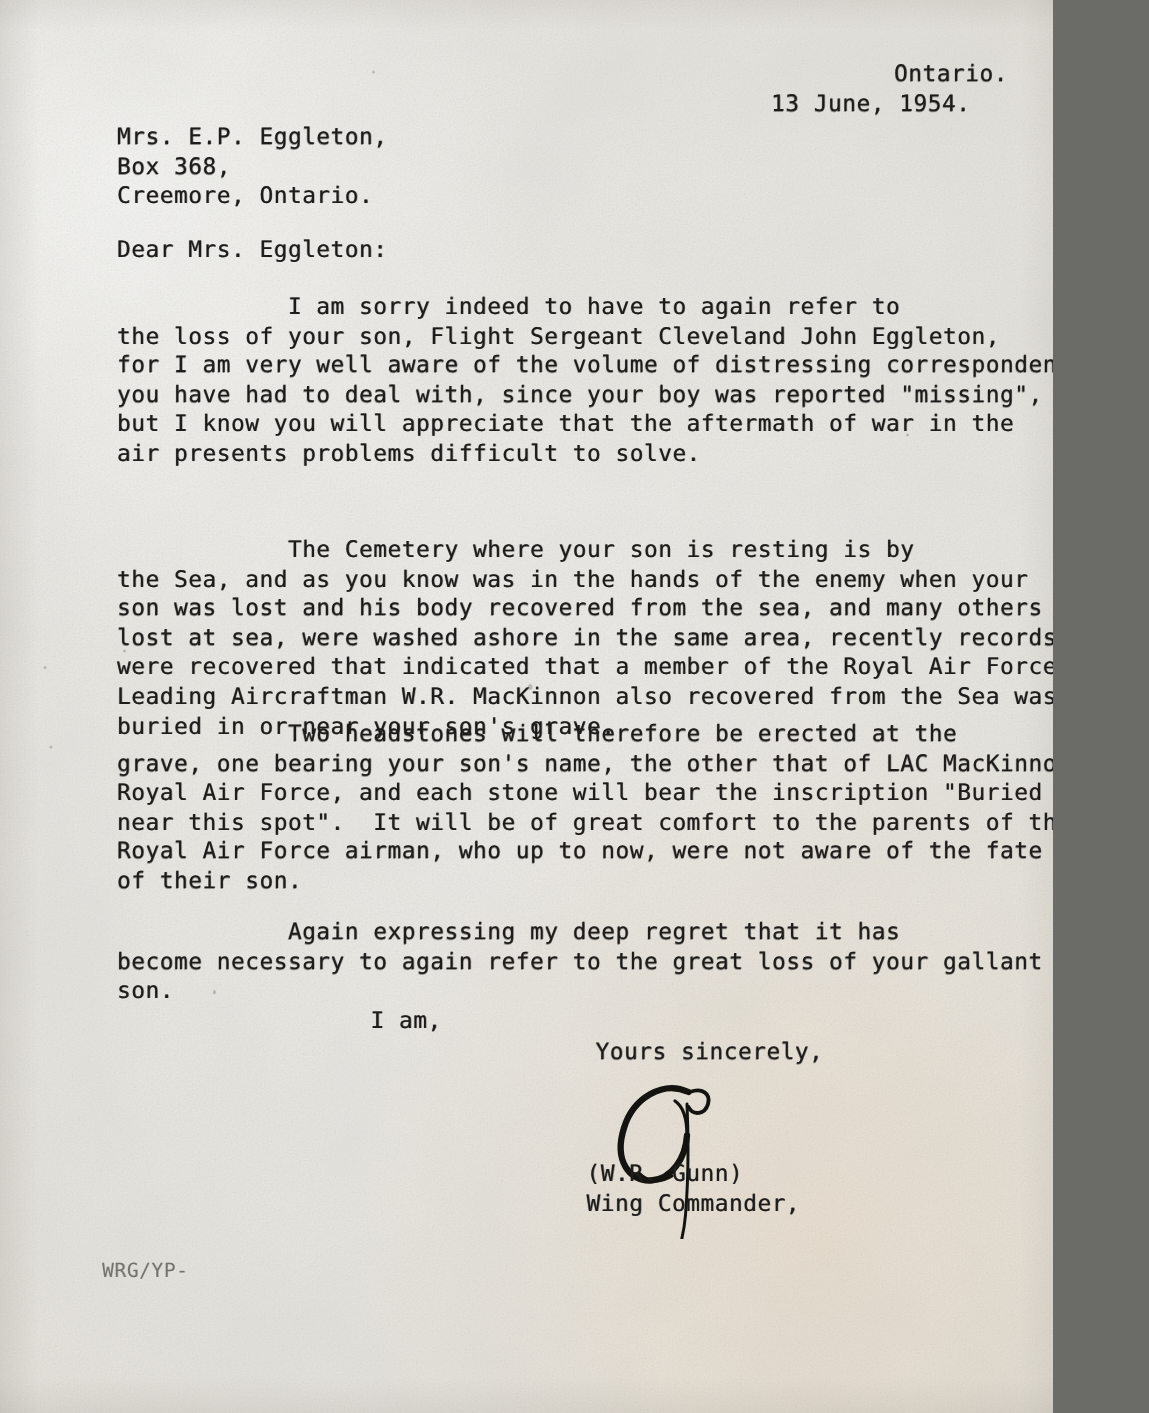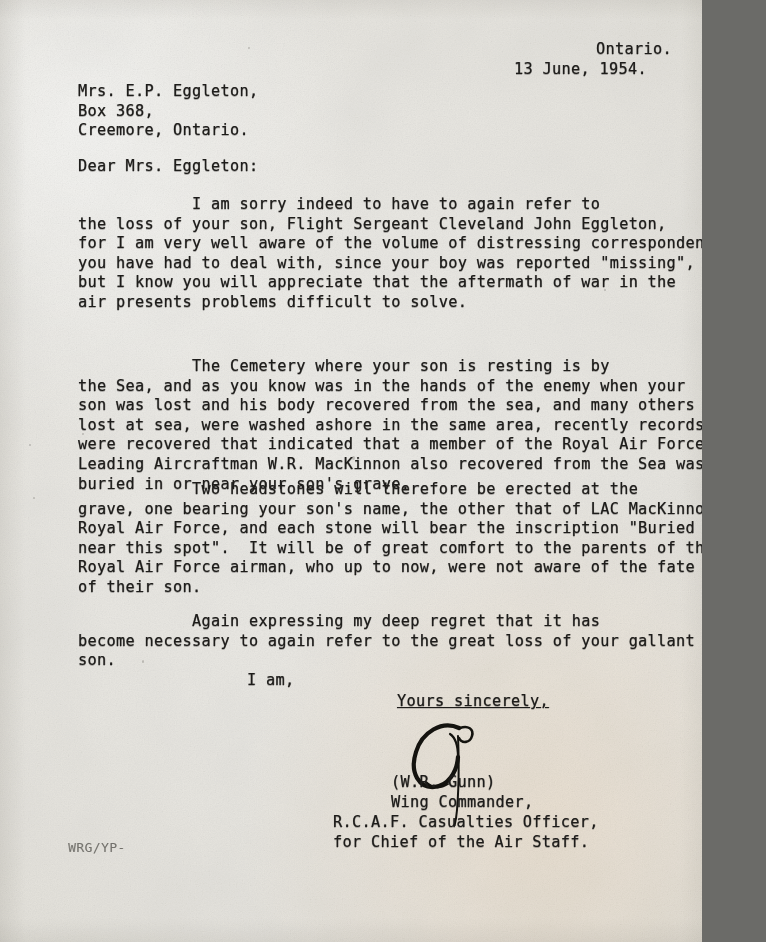--- a/index.html
+++ b/index.html
@@ -61,21 +61,21 @@
 
   #addr-block      { left: 78px;  top: 82px;  }
   #salutation      { left: 78px;  top: 157px; }
 
   #para1           { left: 78px;  top: 195px; }
   #para2           { left: 78px;  top: 325px; margin-top: 32px; }
   #para3           { left: 78px;  top: 480px; }
   #para4           { left: 78px;  top: 612px; }
 
   #i-am            { left: 247px; top: 671px; }
-  #yours           { left: 397px; top: 692px; text-decoration: underline; }
+  #yours           { left: 397px; top: 692px; }
 
   #sig-name        { left: 391px; top: 773px; }
   #sig-rank        { left: 391px; top: 793px; }
   #sig-office      { left: 333px; top: 813px; }
   #sig-for         { left: 333px; top: 833px; }
 
   #ref-mark {
     position: absolute;
     left: 68px;
     top: 840px;
@@ -176,18 +176,16 @@
       <path d="M61 12 C44 4, 24 16, 18 36 C11 58, 22 72, 36 71 C50 70, 59 56, 60 41" stroke-width="4.2"></path>
       <path d="M60 41 C60 30, 58 22, 52 18" stroke-width="2.2"></path>
       <path d="M62 12 C70 9, 76 13, 74 20 C72 27, 64 28, 61 22" stroke-width="2.6"></path>
       <path d="M60 20 C61 44, 61 70, 59 94 C58 106, 56 112, 55 116" stroke-width="2.0"></path>
       <path d="M28 66 C34 72, 42 73, 50 68" stroke-width="2.0"></path>
     </g>
   </svg>
 
   <div class="ink" id="sig-name">(W.R. Gunn)</div>
   <div class="ink" id="sig-rank">Wing Commander,</div>
-  <div class="ink" id="sig-office">R.C.A.F. Casualties Officer,</div>
-  <div class="ink" id="sig-for">for Chief of the Air Staff.</div>
 
   <div id="ref-mark">WRG/YP-</div>
 
 </div>
 
 </body></html>

